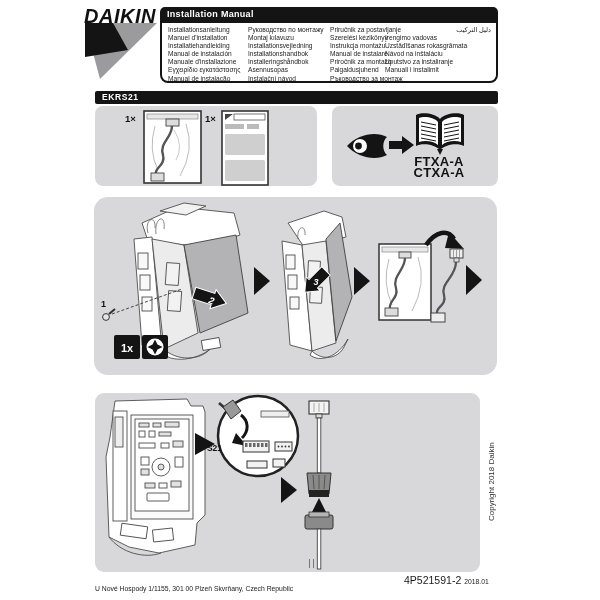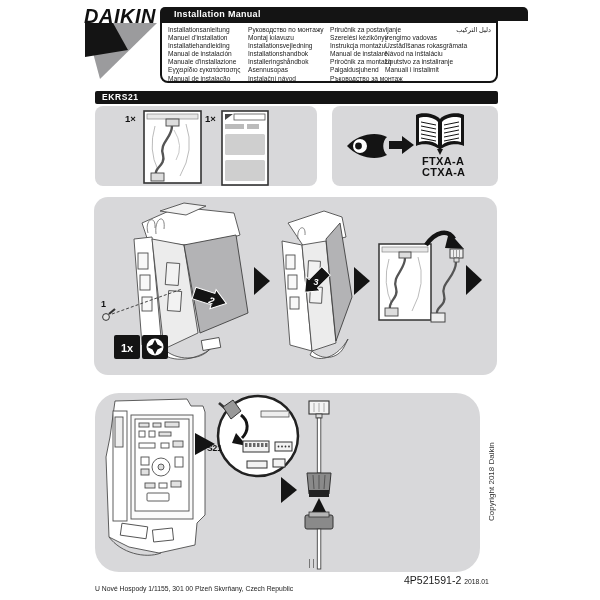--- a/index.html
+++ b/index.html
@@ -3,42 +3,42 @@
 <meta charset="utf-8">
 <style>
   html,body{margin:0;padding:0;background:#fff;}
   .page{position:relative;width:600px;height:600px;background:#fff;overflow:hidden;
         font-family:"Liberation Sans",sans-serif;color:#141414;}
   .abs{position:absolute;}
   
   .logo-text{left:84px;top:5px;font-size:20px;font-weight:bold;font-style:italic;
              letter-spacing:.5px;color:#101010;}
   .logo-mark{left:85px;top:23px;}
-  .title-bar{left:160px;top:7px;width:368px;height:14px;background:#141414;
+  .title-bar{left:160px;top:7px;width:338px;height:14px;background:#141414;
              border-radius:5px 5px 0 0;color:#fff;font-size:9px;font-weight:bold;
-             line-height:14px;padding-left:14px;box-sizing:border-box;letter-spacing:.3px;}
+             line-height:14px;padding-left:7px;box-sizing:border-box;letter-spacing:.3px;}
   .lang-box{left:160px;top:21px;width:338px;height:62px;border:2px solid #141414;
             border-radius:0 0 8px 8px;box-sizing:border-box;background:#fff;}
   .lang-col{position:absolute;top:3px;}
   .lang-line{font-size:6.6px;line-height:8.1px;white-space:nowrap;color:#1c1c1c;}
   .lang-rtl{direction:rtl;text-align:right;}
   .c1{left:6px;} .c2{left:86px;} .c3{left:168px;} .c4{left:223px;width:106px;}
   
   .model-bar{left:95px;top:91px;width:403px;height:13px;background:#141414;border-radius:2px;
              color:#fff;font-size:8.5px;font-weight:bold;line-height:13px;padding-left:7px;
              box-sizing:border-box;letter-spacing:.6px;}
   .panel{background:#d8d8da;}
   .kit-left{left:95px;top:106px;width:222px;height:80px;border-radius:8px;}
   .kit-right{left:332px;top:106px;width:166px;height:80px;border-radius:8px;}
   .qty{font-size:9.5px;font-weight:bold;color:#111;}
-  .models{left:90px;top:50px;width:58px;text-align:left;font-size:11px;font-weight:bold;
+  .models{left:78px;top:50px;width:58px;text-align:center;font-size:13px;font-weight:bold;
           line-height:11px;letter-spacing:.3px;color:#111;}
   
   .panel-mid{left:94px;top:197px;width:403px;height:178px;border-radius:14px;overflow:hidden;}
-  .panel-bot{left:95px;top:393px;width:385px;height:179px;border-radius:24px;overflow:hidden;}
+  .panel-bot{left:95px;top:393px;width:385px;height:179px;border-radius:9px;overflow:hidden;}
   
   .copyright{left:484px;top:391px;width:14px;height:182px;writing-mode:vertical-rl;
              transform:rotate(180deg);display:flex;align-items:center;justify-content:center;
              font-size:8px;color:#333;}
   .reg-tick{left:309px;top:559px;width:3px;height:9px;border-left:1.5px solid #777;
             border-right:1.5px solid #777;}
   .f-company{left:95px;top:571px;font-size:11.5px;font-weight:bold;font-style:italic;
              letter-spacing:.2px;color:#0d0d0d;white-space:nowrap;}
   .f-address{left:95px;top:585px;font-size:6.8px;color:#1a1a1a;white-space:nowrap;}
   .f-part{left:404px;top:574px;font-size:10.5px;color:#1a1a1a;white-space:nowrap;}

